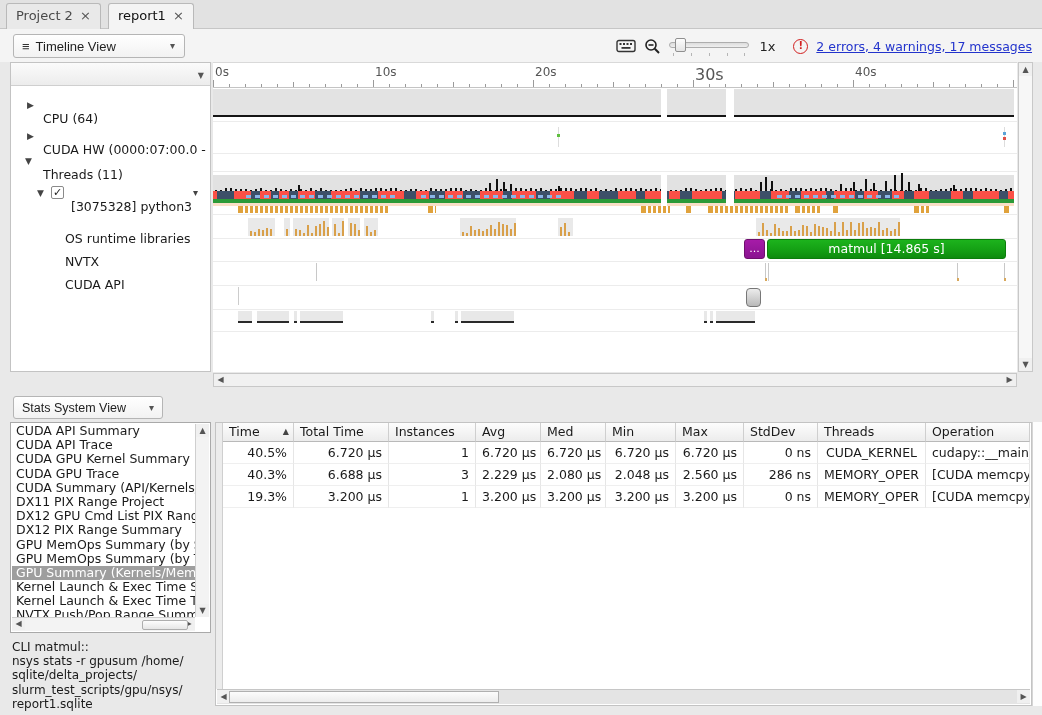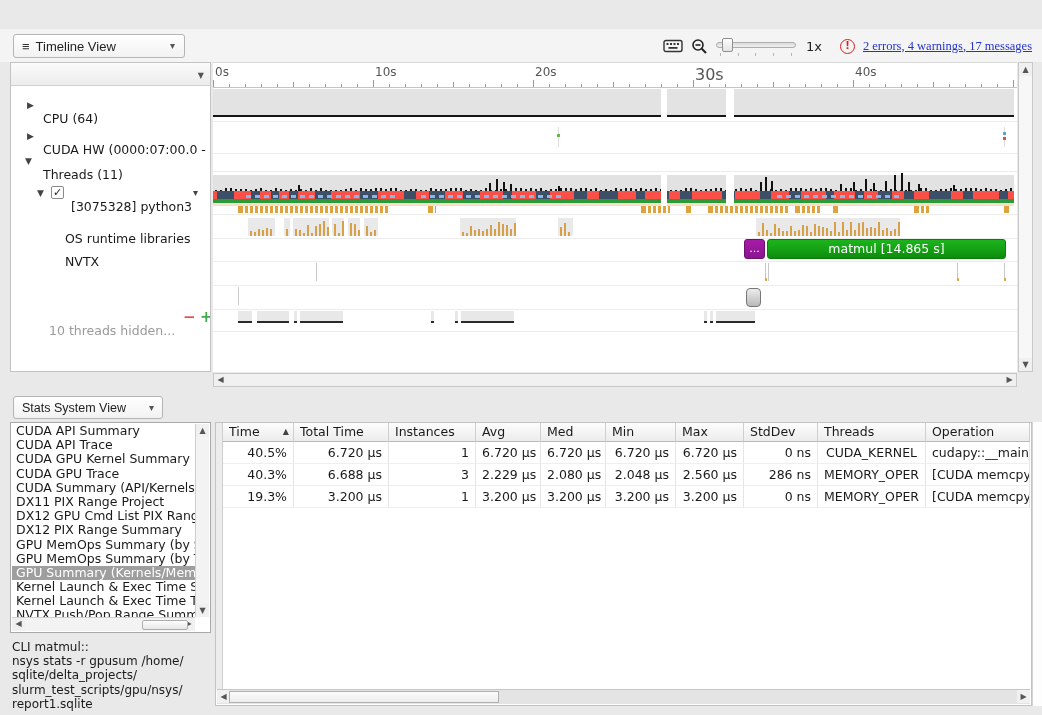--- a/index.html
+++ b/index.html
@@ -72,20 +72,24 @@
   .td.ctr { text-align:center; }
   .tbl-hsb { position:absolute; left:1px; right:1px; bottom:1px; height:15px; background:#e4e4e4; border-top:1px solid #c6c6c6; }
   .tbl-thumb { position:absolute; left:12px; width:270px; top:1px; height:12px; background:linear-gradient(#fcfcfc,#ececec); border:1px solid #b0b0b0; }
   .right-strip { position:absolute; left:1032px; top:28px; width:10px; height:284px; background:#fdfdfd; border-left:1px solid #d5d5d5; }
 </style>
 </head>
 <body>
 
 <div class="window">
 
+  <div class="tabbar">
+    <div class="tab inactive"><span>Project 2</span><span class="close">×</span></div>
+    <div class="tab active"><span>report1</span><span class="close">×</span></div>
+  </div>
 
   <div class="toolbar">
     <button class="view-btn">
       <span class="burger">≡</span><span>Timeline View</span>
       <span class="caret">▾</span>
     </button>
     <div class="tb-right">
       <svg class="icon-svg" width="20" height="14" viewBox="0 0 20 14">
           <rect x="1" y="1.5" width="18" height="11" rx="2" fill="none" stroke="#333" stroke-width="1.4"></rect>
           <rect x="3.5" y="4" width="2" height="2" fill="#333"></rect>
@@ -105,21 +109,21 @@
         <div class="ticks">
             <i></i>
             <i></i>
             <i></i>
             <i></i>
             <i></i>
           </div>
       </div>
       <span class="zoom-label">1x</span>
       <div class="err-icon">!</div>
-      <span class="msg-link" id="msg-link" style="color: rgb(34, 51, 204); font-family: Liberation Serif, serif;">2 errors, 4 warnings, 17 messages</span>
+      <span class="msg-link" id="msg-link" style="color: rgb(34, 51, 204);">2 errors, 4 warnings, 17 messages</span>
     </div>
   </div>
 
   <div class="tl-section">
 
     <div class="tree-panel">
       <div class="tree-head">
         <span class="dd">▼</span>
       </div>
       <div class="trow" style="top:32px">
@@ -139,24 +143,22 @@
         <span class="chk" style="left:40px">✓</span>
         <span class="lbl" style="left:60px">[3075328] python3</span>
         <span class="arrow" style="left:182px;font-size:10px">▾</span>
       </div>
       <div class="trow" style="top:152px">
         <span class="lbl" style="left:54px">OS runtime libraries</span>
       </div>
       <div class="trow" style="top:175px">
         <span class="lbl" style="left:54px">NVTX</span>
       </div>
-      <div class="trow gray" style="top:244px">
-        <span class="lbl" style="left:38px">10 threads hidden...</span>
-        <span class="mp minus" style="position:absolute;left:172px;top:0">−</span>
-        <span class="mp plus" style="position:absolute;left:189px;top:0">+</span>
+      <div class="trow" style="top:198px">
+        <span class="lbl" style="left:54px">CUDA API</span>
       </div>
     </div>
 
     <div class="tl-canvas" id="tl-canvas">
         <div style="position: absolute; left: 2px; top: 2px; font-size: 12px; color: rgb(85, 85, 85);">0s</div>
         <div style="position: absolute; left: 162px; top: 2px; font-size: 12px; color: rgb(85, 85, 85);">10s</div>
         <div style="position: absolute; left: 322px; top: 2px; font-size: 12px; color: rgb(85, 85, 85);">20s</div>
         <div style="position: absolute; left: 482px; top: 2px; font-size: 16px; color: rgb(85, 85, 85);">30s</div>
         <div style="position: absolute; left: 642px; top: 2px; font-size: 12px; color: rgb(85, 85, 85);">40s</div>
         <div style="position: absolute; left: 0px; top: 17px; width: 1px; height: 7px; background: rgb(154, 154, 154);"></div>

